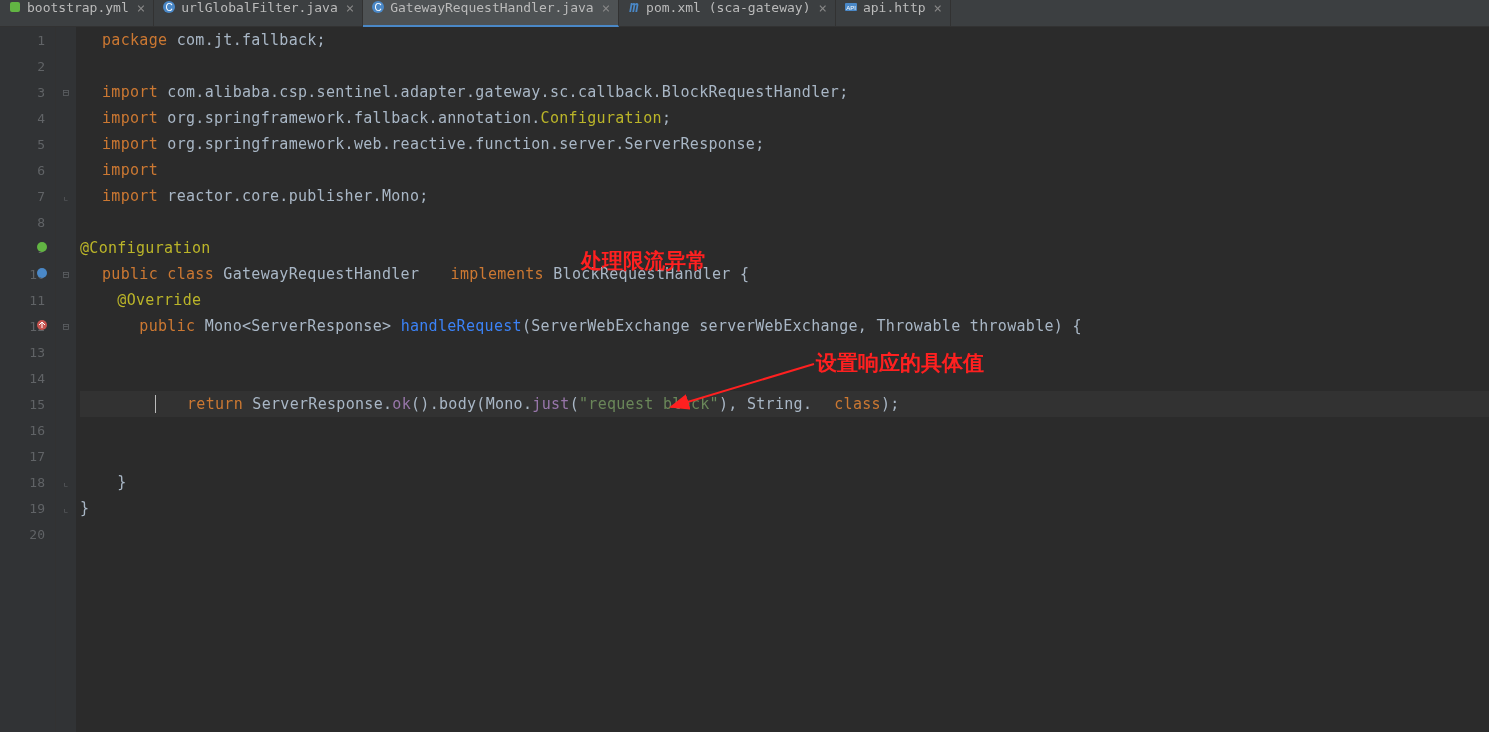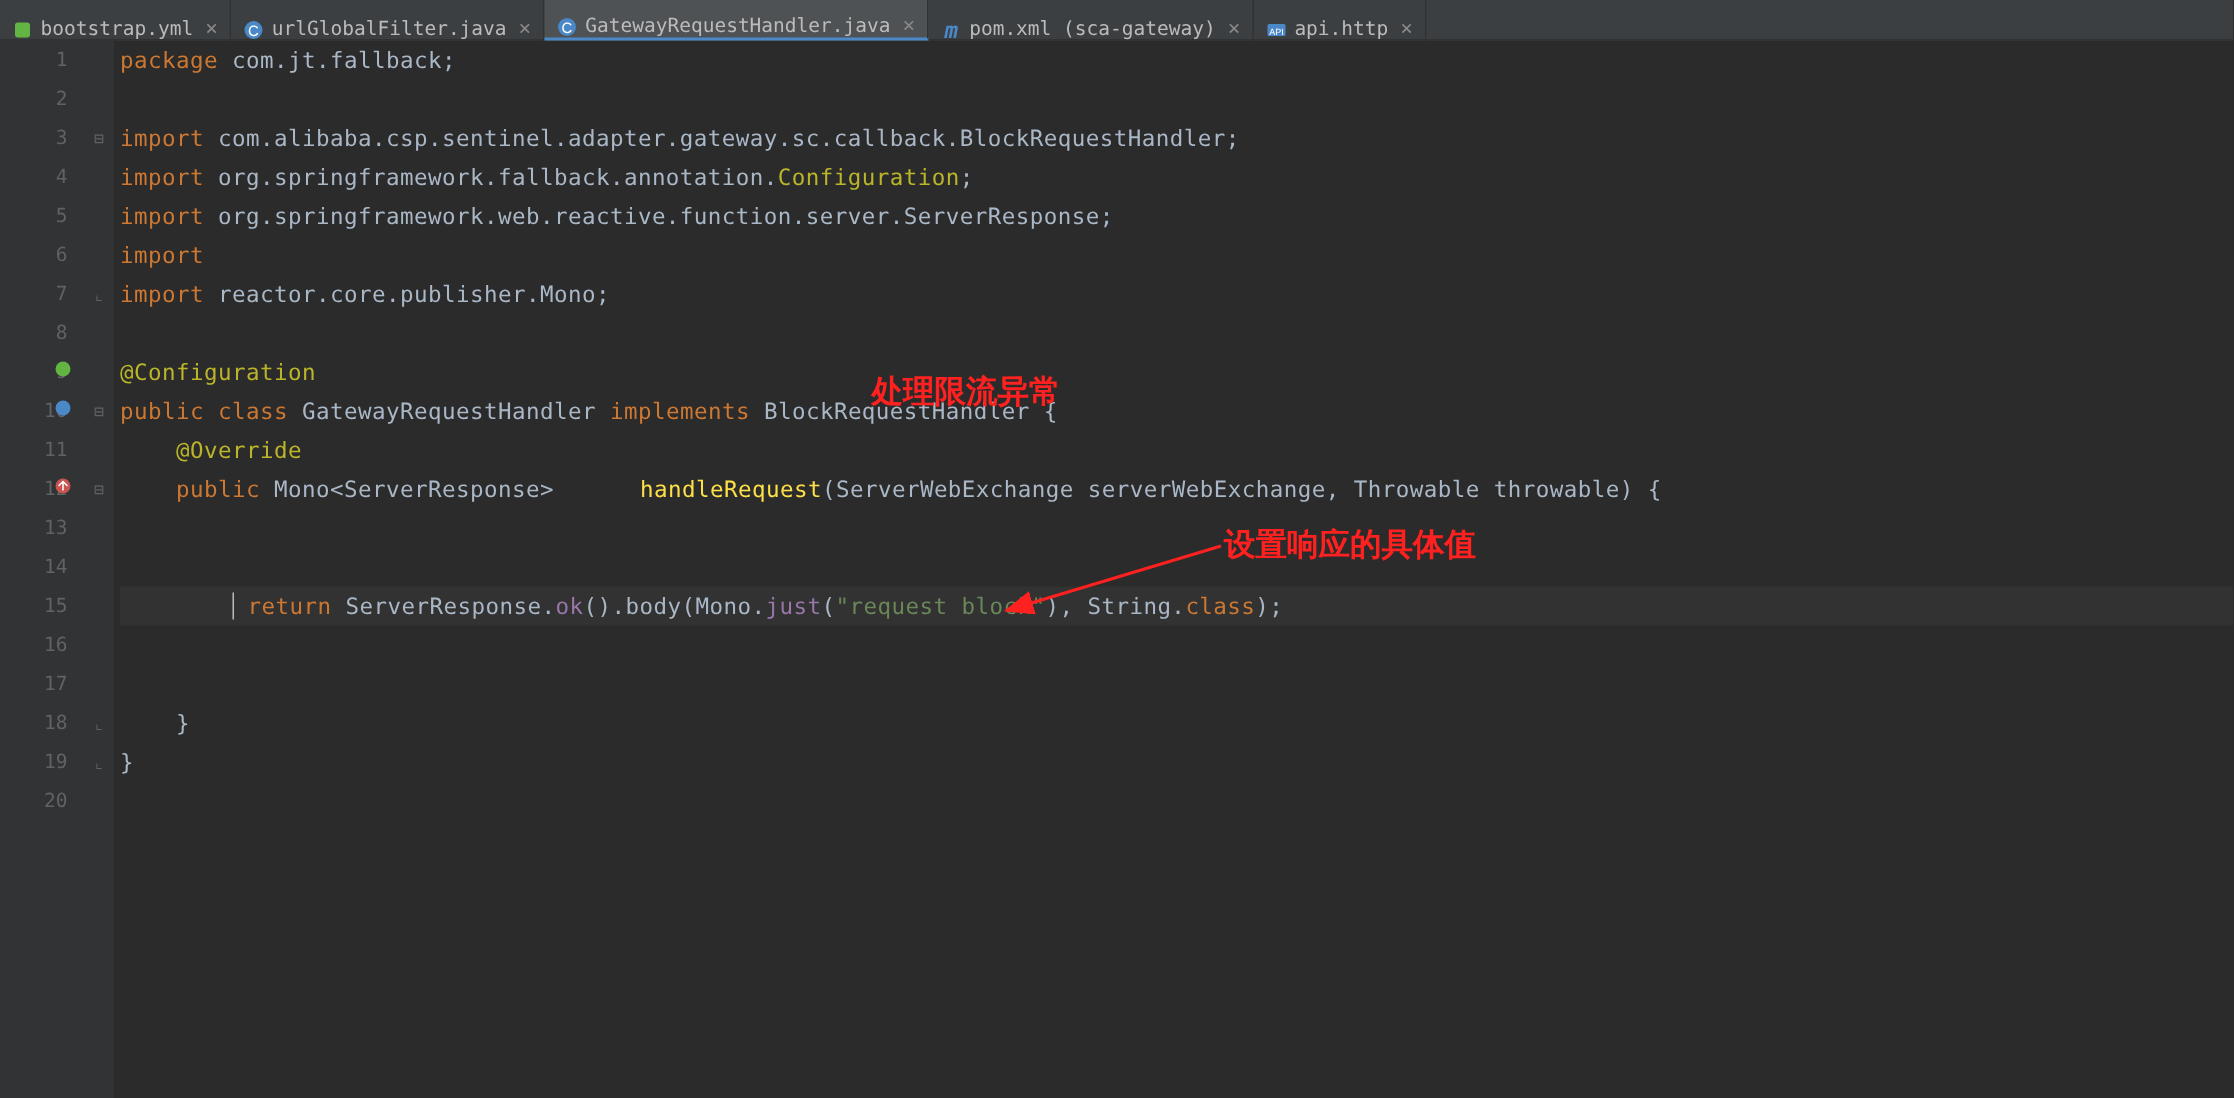--- a/index.html
+++ b/index.html
@@ -12,21 +12,21 @@
       overflow: hidden;
     }
     .tabs-bar {
       display: flex;
       background: #3c3f41;
       height: 27px;
       border-bottom: 1px solid #323232;
     }
     .tab {
       display: flex;
-      align-items: flex-end;
+      align-items: flex-start;
       padding: 0 8px;
       height: 27px;
       color: #bbbbbb;
       font-size: 13px;
       cursor: pointer;
       border-right: 1px solid #323232;
       gap: 5px;
     }
     .tab.active {
       background: #4e5254;
@@ -92,24 +92,24 @@
       height: 26px;
       display: flex;
       align-items: center;
       font-size: 15px;
       white-space: pre;
       letter-spacing: 0.3px;
     }
     .code-line.current {
       background: #323232;
     }
-    .kw { color: #cc7832; }
+    .kw { color: #cc7832; margin-left: 22px; }
     .str { color: #6a8759; }
     .ann { color: #bbb529; }
-    .fn { color: #fde047; margin-left: 48px; }
+    .fn { color: #3b82f6; }
     .static { color: #9876aa; }
     .text { color: #a9b7c6; }
     
     .annotation-red {
       position: absolute;
       color: #ff2020;
       font-weight: bold;
       font-size: 21px;
       font-family: 'SimHei', sans-serif;
     }

